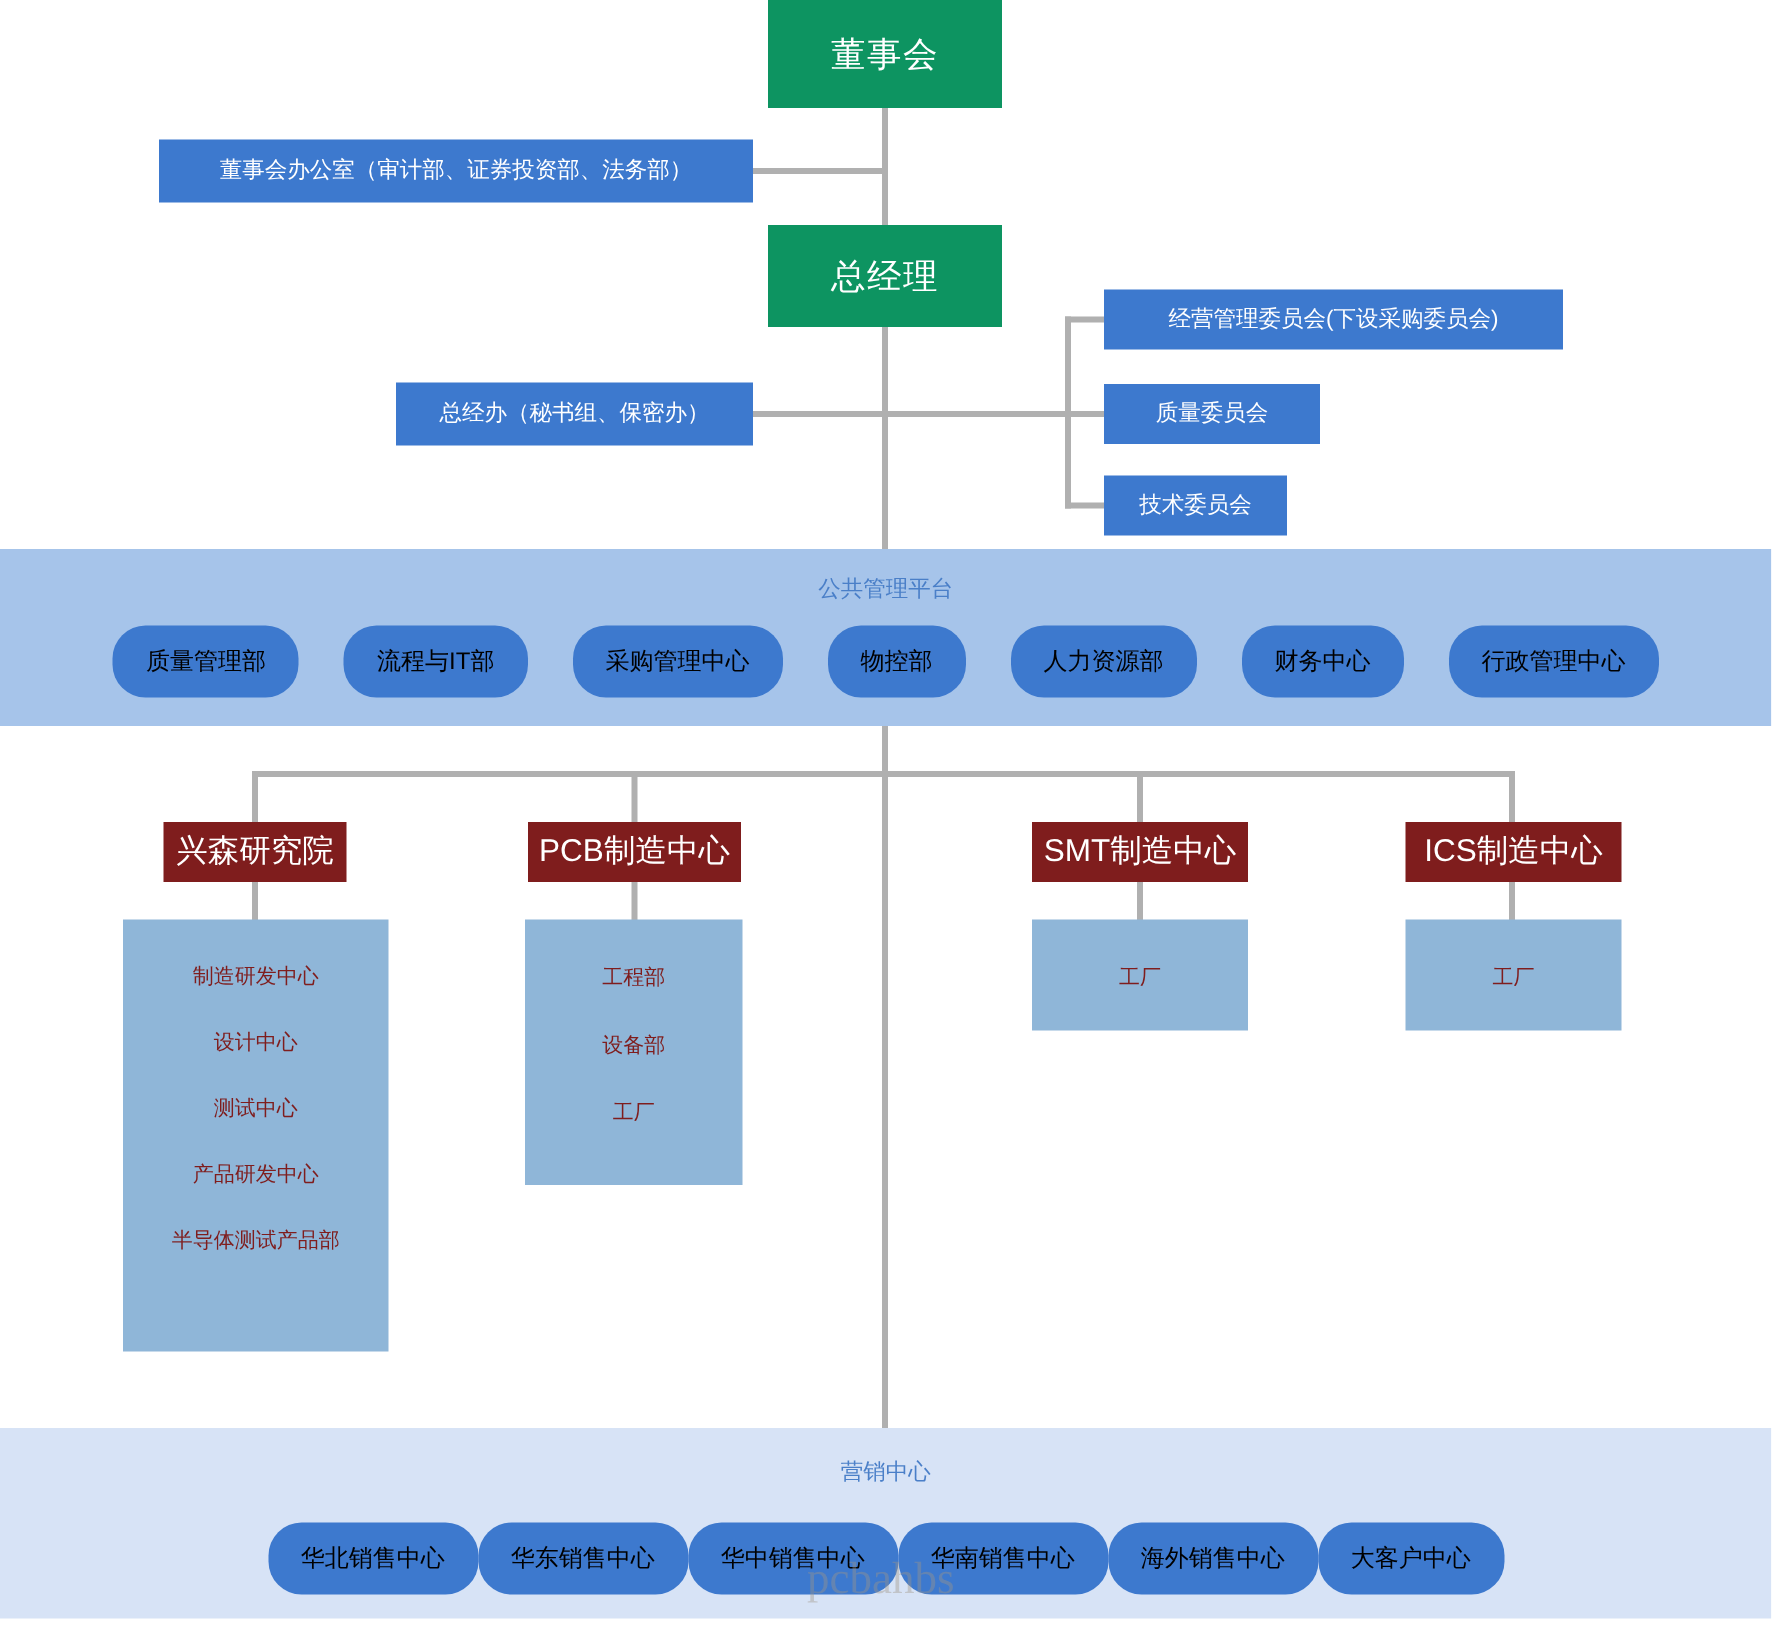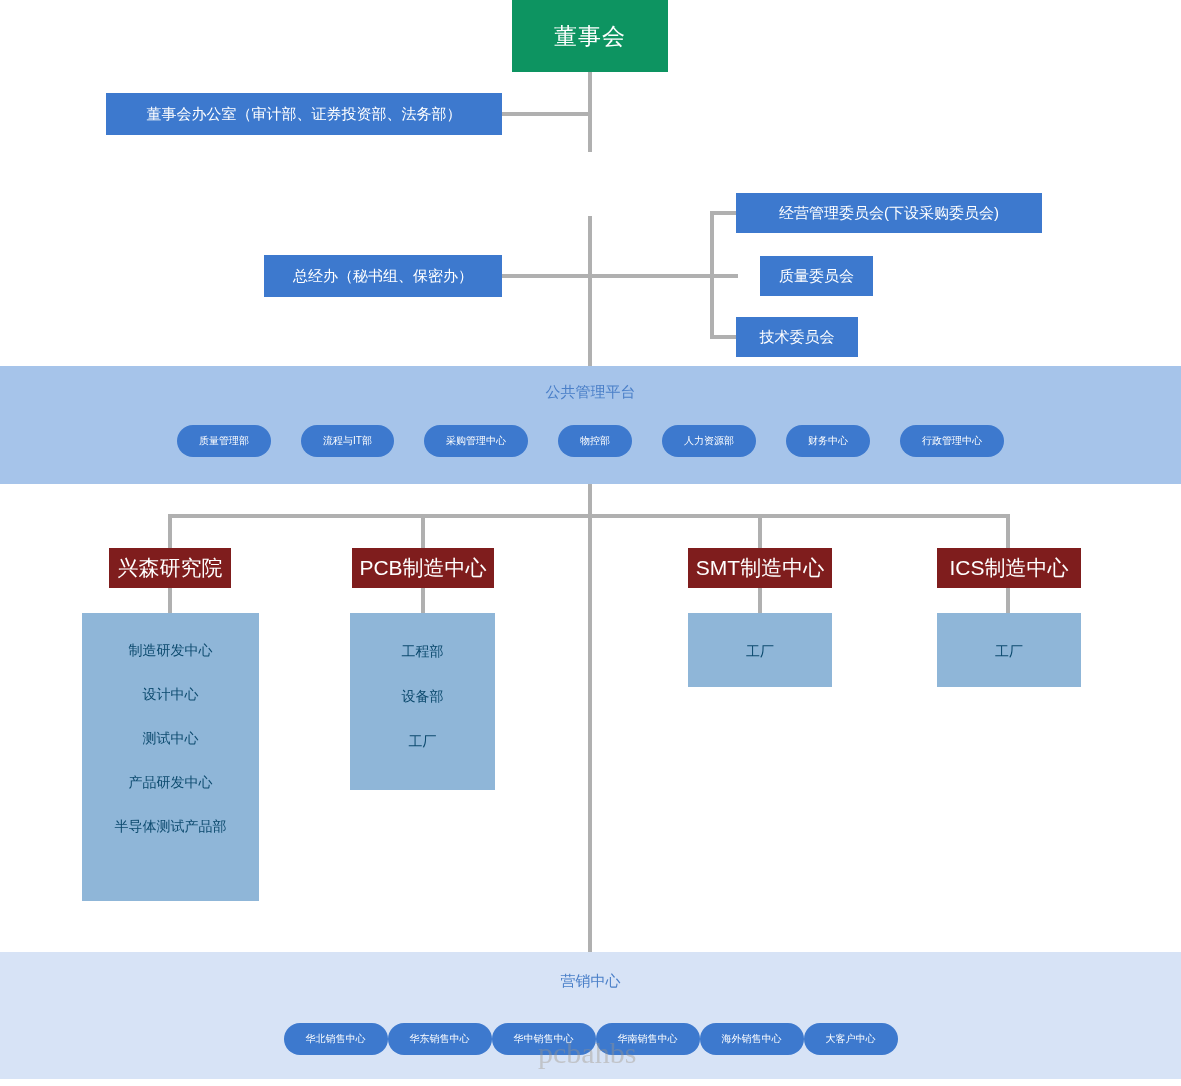--- a/index.html
+++ b/index.html
@@ -54,21 +54,21 @@
     box-sizing: border-box;
     background: #8fb6d8;
     display: flex;
     flex-direction: column;
     align-items: center;
     justify-content: flex-start;
     color: #ffffff;
   }
   .sub-panel .sub-item {
     font-size: 14px;
-    color: #0c4a6e;
+    color: #7f1d1d;
     line-height: 1;
     white-space: nowrap;
   }
 
   
   .band {
     position: absolute;
     left: 0;
     width: 1181px;
     box-sizing: border-box;
@@ -87,24 +87,24 @@
   .pill-row {
     position: absolute;
     left: 0;
     width: 1181px;
     display: flex;
     justify-content: center;
     align-items: center;
   }
   .pill {
     background: #3d79ce;
-    color: #ffffff;
+    color: #000000;
     border-radius: 22px;
-    font-size: 10px;
-    height: 32px;
+    font-size: 16px;
+    height: 48px;
     display: flex;
     align-items: center;
     justify-content: center;
     padding: 0 22px;
     white-space: nowrap;
     box-sizing: border-box;
   }
 
   
   .ln {
@@ -161,29 +161,32 @@
   <div class="ln" style="left:588px; top:514px; width:4px; height:440px;"></div>
 
   <div class="node green-box" style="left:512px; top:0px; width:156px; height:72px;">
     <span>董事会</span>
   </div>
 
   <div class="node blue-box" style="left:106px; top:93px; width:396px; height:42px;">
     <span>董事会办公室（审计部、证券投资部、法务部）</span>
   </div>
 
+  <div class="node green-box" style="left:512px; top:150px; width:156px; height:68px;">
+    <span>总经理</span>
+  </div>
 
   <div class="node blue-box" style="left:264px; top:255px; width:238px; height:42px;">
     <span>总经办（秘书组、保密办）</span>
   </div>
 
   <div class="node blue-box" style="left:736px; top:193px; width:306px; height:40px;">
     <span>经营管理委员会(下设采购委员会)</span>
   </div>
-  <div class="node blue-box" style="left:760px; top:256px; width:113px; height:40px;">
+  <div class="node blue-box" style="left:736px; top:256px; width:144px; height:40px;">
     <span>质量委员会</span>
   </div>
   <div class="node blue-box" style="left:736px; top:317px; width:122px; height:40px;">
     <span>技术委员会</span>
   </div>
 
   <div class="band band-platform" style="top:366px; height:118px;">
     <div class="band-title" style="top:17px;">公共管理平台</div>
   </div>
   <div class="pill-row" style="top:420px; height:42px; gap:30px;">

